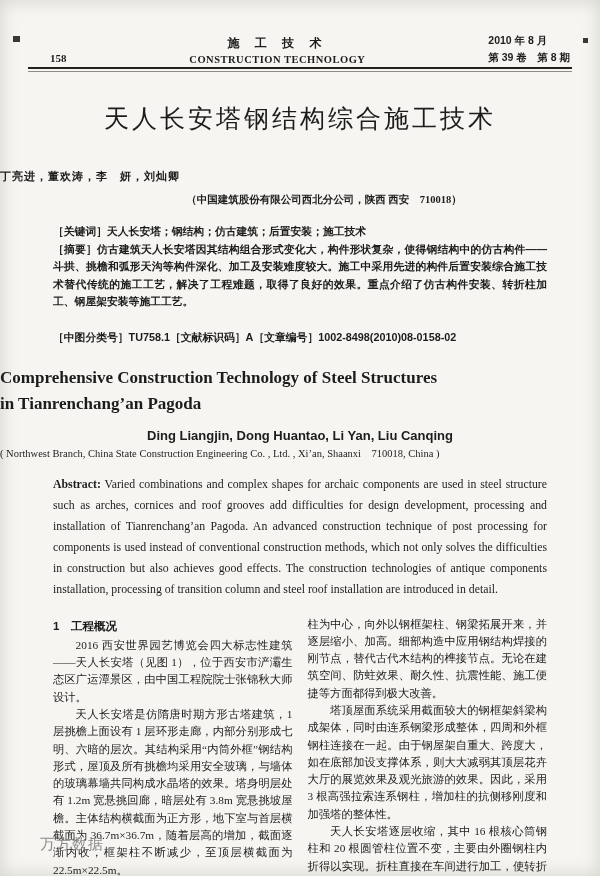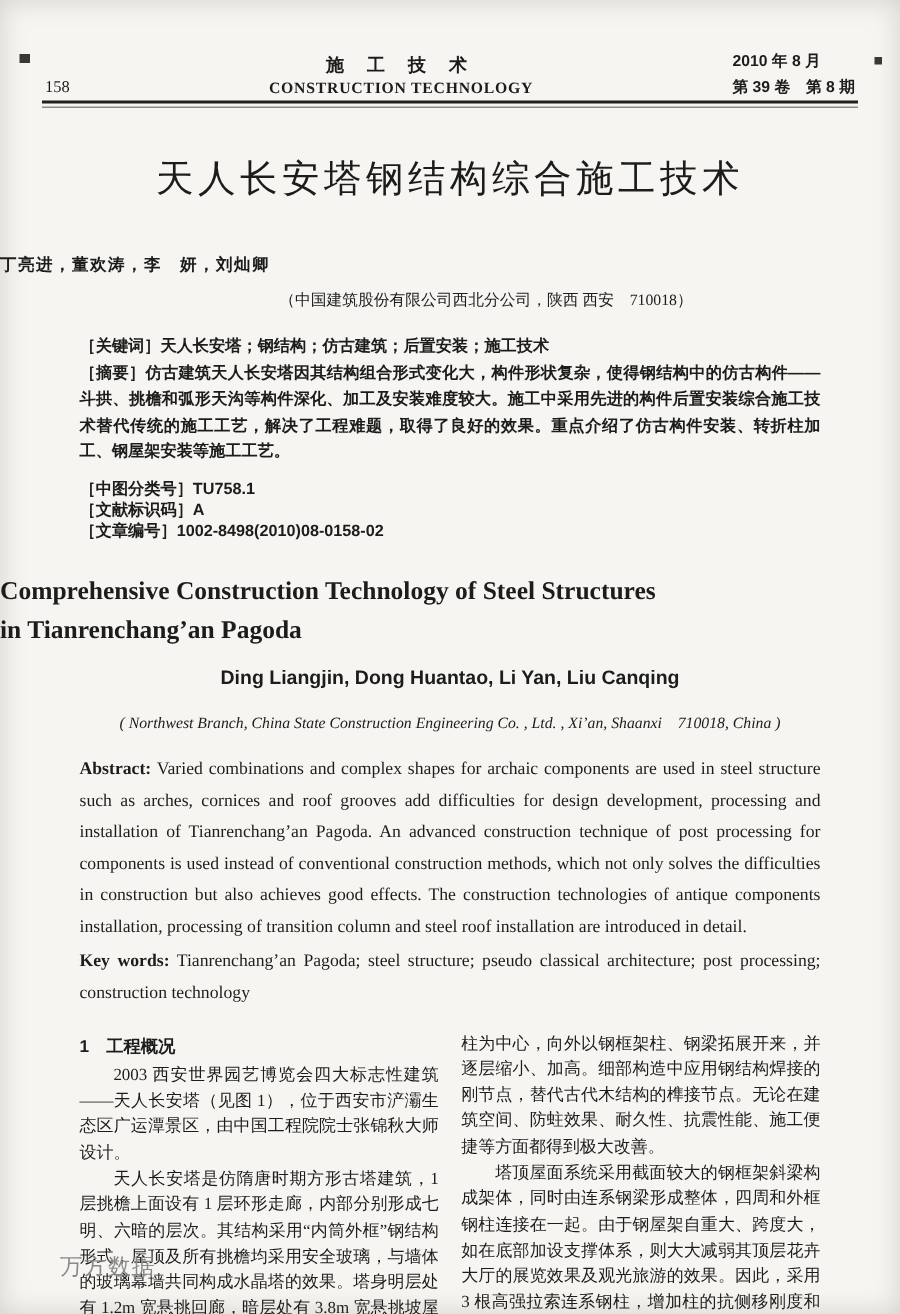--- a/index.html
+++ b/index.html
@@ -12,45 +12,45 @@
     overflow:hidden;
     color:#1c1c1c;
     font-family:"Liberation Serif","DejaVu Serif",serif;
     box-sizing:border-box;
   }
   
   .jheader{
     display:flex;justify-content:space-between;align-items:flex-end;
     margin:34px 30px 0 30px;
   }
-  .jh-left{font-family:"Liberation Serif",serif;font-weight:normal;font-size:11px;padding-bottom:1px;}
+  .jh-left{font-family:"Liberation Serif",serif;font-weight:bold;font-size:11px;padding-bottom:1px;margin-left:20px;}
   .jh-center{text-align:center;font-weight:bold;}
   .jh-center .cn{font-size:12px;letter-spacing:6px;font-family:"Liberation Sans",sans-serif;}
   .jh-center .en{font-size:10.5px;letter-spacing:.5px;margin-top:2px;font-family:"Liberation Serif",serif;}
   .jh-right{text-align:left;font-weight:bold;font-family:"Liberation Sans",sans-serif;}
   .jh-right .date{font-size:10.5px;}
   .jh-right .vol{font-size:10.5px;margin-top:3px;}
   .jrule{margin:2px 28px 0 28px;border-top:2.5px solid #23211e;border-bottom:1.5px solid #8f8c86;height:2px;}
   
   .title-cn{
     text-align:center;margin-top:30px;
     font-size:25px;font-weight:normal;letter-spacing:3px;
     font-family:"Liberation Serif","DejaVu Serif",serif;
   }
   .authors-cn{text-align:left;margin-top:34px;font-size:11px;letter-spacing:1px;font-weight:bold;}
-  .affil-cn{text-align:center;margin-top:9px;font-size:10.5px;font-weight:normal;padding-left:48px;}
+  .affil-cn{text-align:center;margin-top:9px;font-size:10.5px;font-weight:bold;padding-left:48px;}
   
   .meta{margin:16px 53px 0 53px;font-family:"Liberation Sans","DejaVu Sans",sans-serif;}
   .meta p{margin:0;font-size:10.8px;font-weight:bold;line-height:17.5px;text-align:justify;}
-  .meta-row{display:flex;margin-top:8px;flex-direction:column;}
+  .meta-row{display:flex;margin-top:20px;}
   .meta-row span{font-size:10.8px;font-weight:bold;white-space:nowrap;}
   
   .title-en{text-align:left;margin-top:20px;font-size:17px;font-weight:bold;line-height:26px;font-family:"Liberation Serif",serif;}
   .authors-en{text-align:center;margin-top:11px;font-size:13px;font-weight:bold;font-family:"Liberation Sans",sans-serif;}
-  .affil-en{text-align:center;margin-top:16px;font-size:10.5px;font-style:italic;}
+  .affil-en{margin-top:4px;font-size:10.5px;}
   .eabstract{margin:13px 53px 0 53px;font-size:11.8px;line-height:21px;text-align:justify;}
   .eabstract .lbl{font-weight:bold;}
   .ekeywords{margin:2px 53px 0 53px;font-size:11.8px;line-height:21px;text-align:justify;}
   .ekeywords .lbl{font-weight:bold;}
   
   .columns{display:flex;gap:15px;margin:16px 53px 0 53px;}
   .col{flex:1;min-width:0;font-size:11.3px;line-height:17.3px;text-align:justify;}
   .col p{margin:0;}
   .col p.indent{text-indent:2em;}
   .sec-h{font-family:"Liberation Sans","DejaVu Sans",sans-serif;font-weight:bold;font-size:11.5px;line-height:17.3px;margin:2px 0 2px 0;}
@@ -97,26 +97,25 @@
   </div>
 
   <div class="title-en">
     <div>Comprehensive Construction Technology of Steel Structures</div>
     <div>in Tianrenchang’an Pagoda</div>
   </div>
   <div class="authors-en">Ding Liangjin, Dong Huantao, Li Yan, Liu Canqing</div>
   <div class="affil-en">( Northwest Branch, China State Construction Engineering Co. , Ltd. , Xi’an, Shaanxi　710018, China )</div>
 
   <p class="eabstract"><span class="lbl">Abstract:</span> <span>Varied combinations and complex shapes for archaic components are used in steel structure such as arches, cornices and roof grooves add difficulties for design development, processing and installation of Tianrenchang’an Pagoda. An advanced construction technique of post processing for components is used instead of conventional construction methods, which not only solves the difficulties in construction but also achieves good effects. The construction technologies of antique components installation, processing of transition column and steel roof installation are introduced in detail.</span></p>
-  <p class="ekeywords"><span class="lbl">Key words:</span> <span>Tianrenchang’an Pagoda; steel structure; pseudo classical architecture; post processing; construction technology</span></p>
 
   <div class="columns">
     <div class="col">
       <div class="sec-h">1　工程概况</div>
-      <p class="indent">2003 西安世界园艺博览会四大标志性建筑——天人长安塔（见图 1），位于西安市浐灞生态区广运潭景区，由中国工程院院士张锦秋大师设计。</p>
+      <p class="indent">2016 西安世界园艺博览会四大标志性建筑——天人长安塔（见图 1），位于西安市浐灞生态区广运潭景区，由中国工程院院士张锦秋大师设计。</p>
       <p class="indent">天人长安塔是仿隋唐时期方形古塔建筑，1 层挑檐上面设有 1 层环形走廊，内部分别形成七明、六暗的层次。其结构采用“内筒外框”钢结构形式，屋顶及所有挑檐均采用安全玻璃，与墙体的玻璃幕墙共同构成水晶塔的效果。塔身明层处有 1.2m 宽悬挑回廊，暗层处有 3.8m 宽悬挑坡屋檐。主体结构横截面为正方形，地下室与首层横截面为 36.7m×36.7m，随着层高的增加，截面逐渐内收，框架柱不断减少，至顶层横截面为 22.5m×22.5m。</p>
 
     </div>
     <div class="col">
       <p>柱为中心，向外以钢框架柱、钢梁拓展开来，并逐层缩小、加高。细部构造中应用钢结构焊接的刚节点，替代古代木结构的榫接节点。无论在建筑空间、防蛀效果、耐久性、抗震性能、施工便捷等方面都得到极大改善。</p>
       <p class="indent">塔顶屋面系统采用截面较大的钢框架斜梁构成架体，同时由连系钢梁形成整体，四周和外框钢柱连接在一起。由于钢屋架自重大、跨度大，如在底部加设支撑体系，则大大减弱其顶层花卉大厅的展览效果及观光旅游的效果。因此，采用 3 根高强拉索连系钢柱，增加柱的抗侧移刚度和加强塔的整体性。</p>
       <p class="indent">天人长安塔逐层收缩，其中 16 根核心筒钢柱和 20 根圆管柱位置不变，主要由外圈钢柱内折得以实现。折柱直接在车间进行加工，使转折处形成一个整体，保证施工质量。塔体挑檐部分采用钢结构制作的斗拱、挑檐和弧形的钢结构天沟，塔体的仿古细节及整体的</p>
 
     </div>
   </div>

